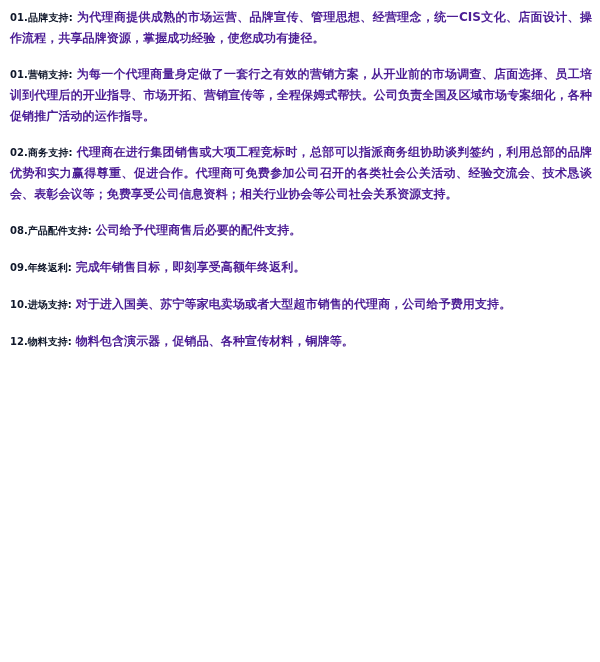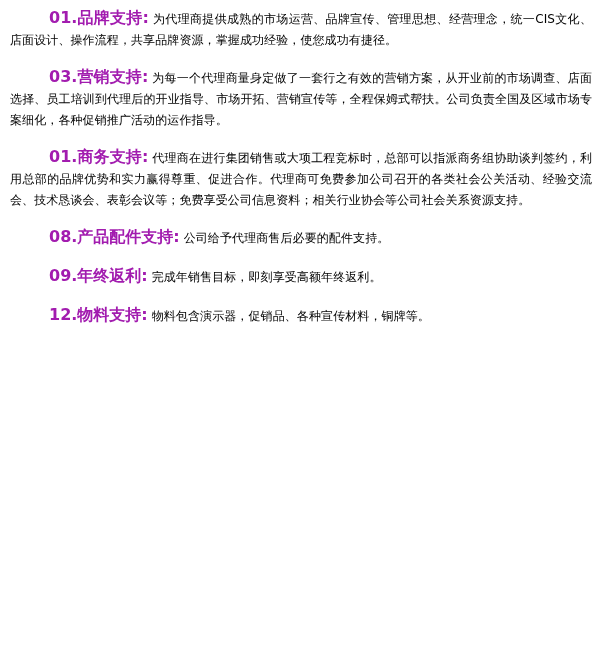--- a/index.html
+++ b/index.html
@@ -28,69 +28,72 @@
     text-align: justify;
     text-justify: inter-ideograph;
     color: #333333;
     letter-spacing: 0.1px;
     word-break: break-all;
   }
   .support-item:last-child {
     margin-bottom: 0;
   }
   .item-title {
-    color: #a21caf;
+    color: #0f172a;
     font-weight: bold;
-    font-size: 16px;
+    font-size: 10px;
     letter-spacing: 0;
-    margin-left: 39px;
   }
   .item-body {
-    color: #000000;
-    font-weight: normal;
+    color: #4c1d95;
+    font-weight: bold;
   }
   
   .support-item.compact {
     margin-bottom: 16px;
   }
 </style>
 </head>
 <body>
 
 <main id="support-list">
 
   <p class="support-item">
     <span class="item-title">01.品牌支持:</span>
     <span class="item-body">为代理商提供成熟的市场运营、品牌宣传、管理思想、经营理念，统一CIS文化、店面设计、操作流程，共享品牌资源，掌握成功经验，使您成功有捷径。</span>
   </p>
 
   <p class="support-item">
-    <span class="item-title">03.营销支持:</span>
+    <span class="item-title">01.营销支持:</span>
     <span class="item-body">为每一个代理商量身定做了一套行之有效的营销方案，从开业前的市场调查、店面选择、员工培训到代理后的开业指导、市场开拓、营销宣传等，全程保姆式帮扶。公司负责全国及区域市场专案细化，各种促销推广活动的运作指导。</span>
   </p>
 
 
 
 
 
   <p class="support-item">
-    <span class="item-title">01.商务支持:</span>
+    <span class="item-title">02.商务支持:</span>
     <span class="item-body">代理商在进行集团销售或大项工程竞标时，总部可以指派商务组协助谈判签约，利用总部的品牌优势和实力赢得尊重、促进合作。代理商可免费参加公司召开的各类社会公关活动、经验交流会、技术恳谈会、表彰会议等；免费享受公司信息资料；相关行业协会等公司社会关系资源支持。</span>
   </p>
 
   <p class="support-item compact">
     <span class="item-title">08.产品配件支持:</span>
     <span class="item-body">公司给予代理商售后必要的配件支持。</span>
   </p>
 
   <p class="support-item compact">
     <span class="item-title">09.年终返利:</span>
     <span class="item-body">完成年销售目标，即刻享受高额年终返利。</span>
   </p>
 
+  <p class="support-item compact">
+    <span class="item-title">10.进场支持:</span>
+    <span class="item-body">对于进入国美、苏宁等家电卖场或者大型超市销售的代理商，公司给予费用支持。</span>
+  </p>
 
 
   <p class="support-item compact">
     <span class="item-title">12.物料支持:</span>
     <span class="item-body">物料包含演示器，促销品、各种宣传材料，铜牌等。</span>
   </p>
 
 </main>
 
 </body></html>

